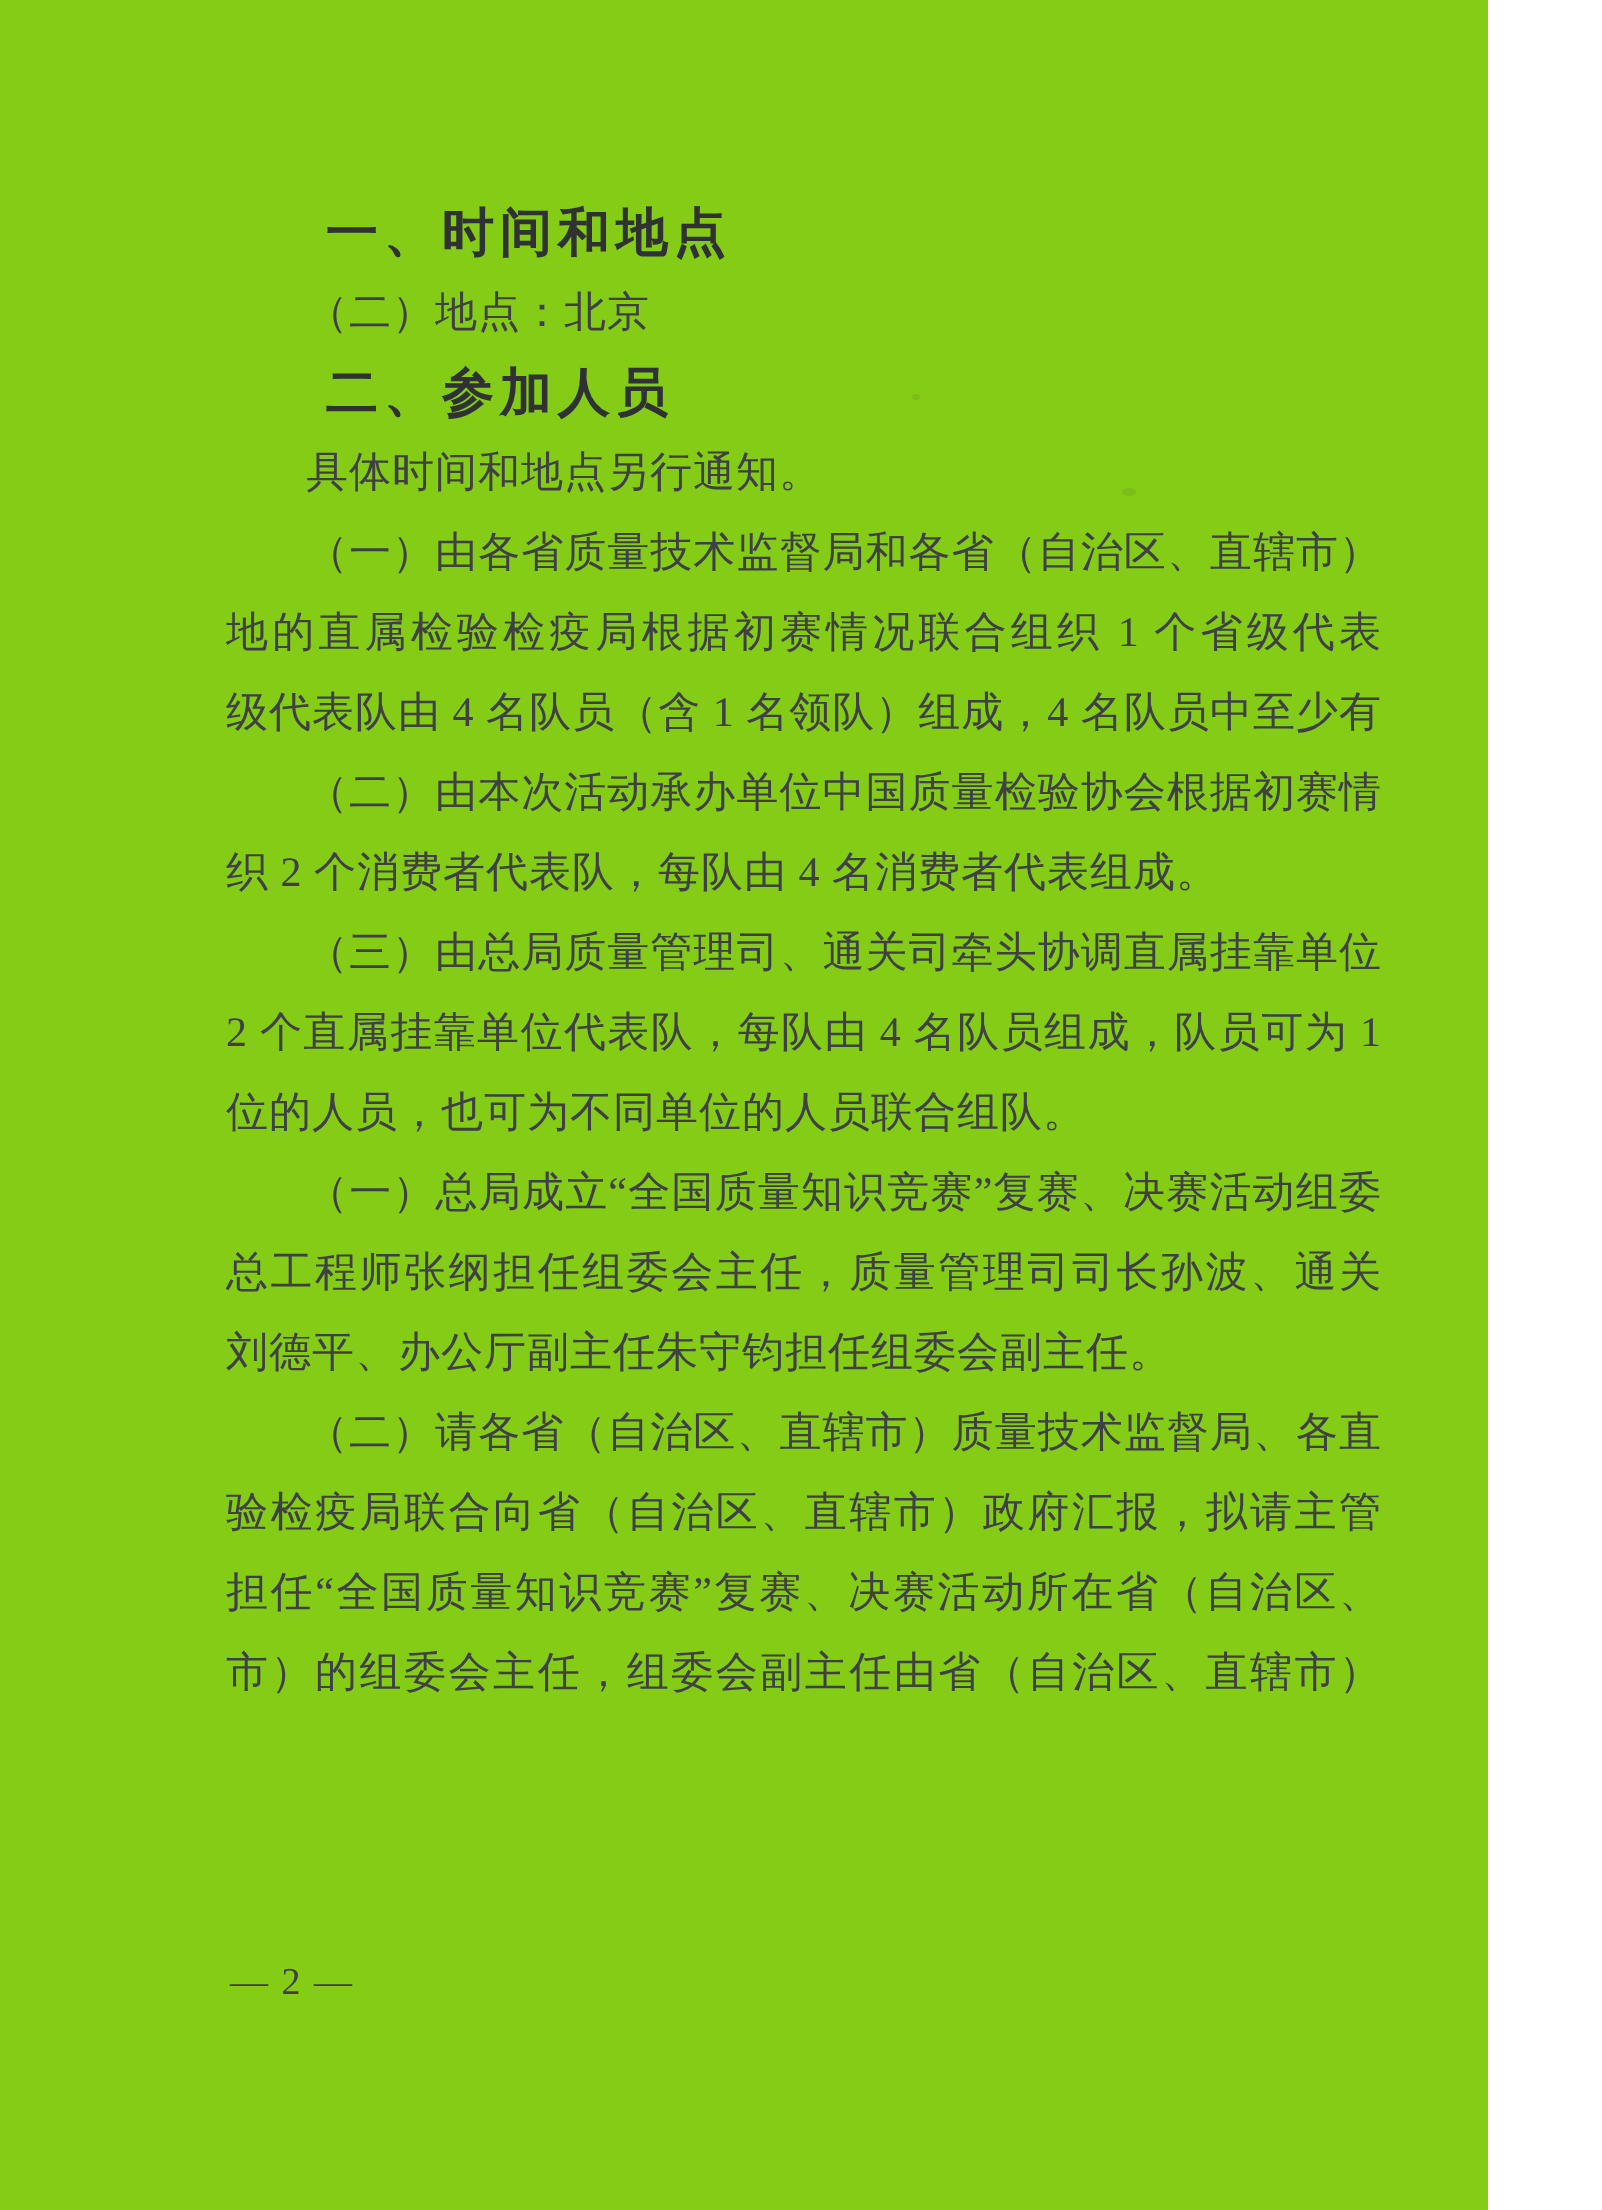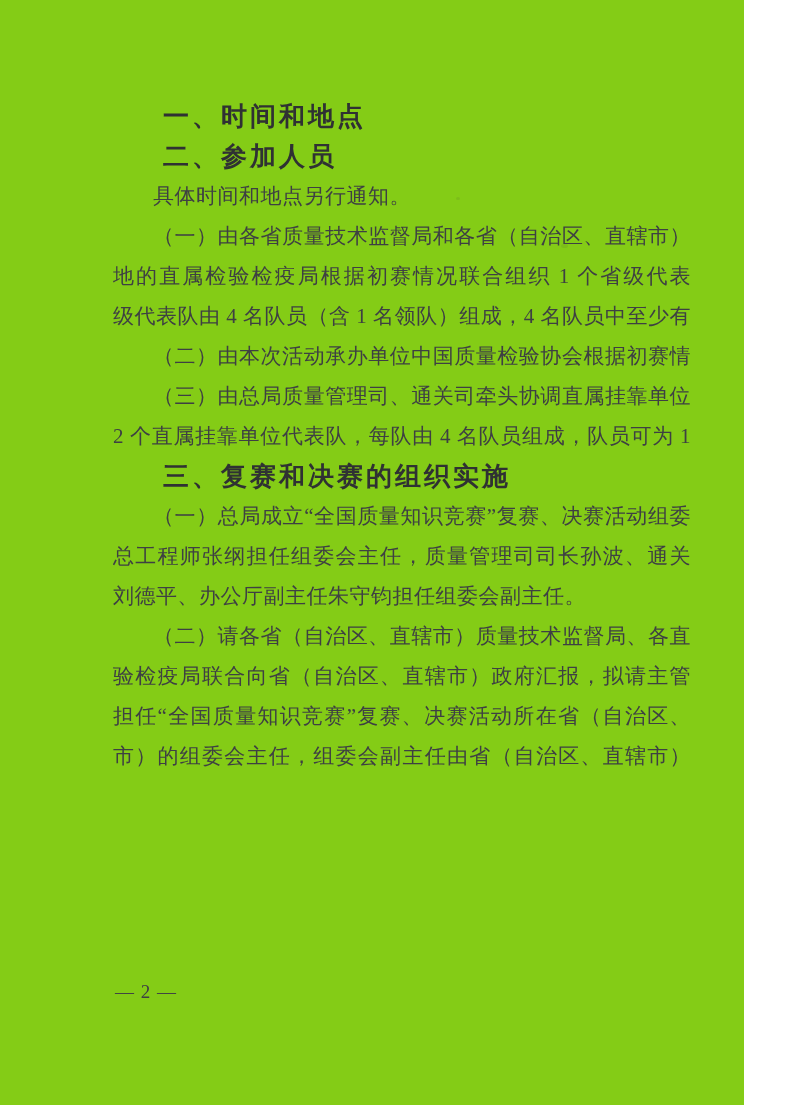--- a/index.html
+++ b/index.html
@@ -64,29 +64,31 @@
   }
   .speck-1 { left: 561px; top: 244px; width: 7px; height: 4px; }
   .speck-2 { left: 456px; top: 197px; width: 4px; height: 3px; }
 </style>
 </head>
 <body>
 
 <div class="page">
   <div class="content" id="doc-content">
       <div class="line heading">一、时间和地点</div>
+      <div class="line bodyline indent">（二）地点：北京</div>
       <div class="line heading">二、参加人员</div>
       <div class="line bodyline indent">具体时间和地点另行通知。</div>
       <div class="line bodyline fill indent">（一）由各省质量技术监督局和各省（自治区、直辖市）所在</div>
       <div class="line bodyline fill">地的直属检验检疫局根据初赛情况联合组织 1 个省级代表队。各省</div>
       <div class="line bodyline fill">级代表队由 4 名队员（含 1 名领队）组成，4 名队员中至少有 2 名</div>
       <div class="line bodyline fill indent">（二）由本次活动承办单位中国质量检验协会根据初赛情况组</div>
+      <div class="line bodyline">织 2 个消费者代表队，每队由 4 名消费者代表组成。</div>
       <div class="line bodyline fill indent">（三）由总局质量管理司、通关司牵头协调直属挂靠单位组织</div>
       <div class="line bodyline fill">2 个直属挂靠单位代表队，每队由 4 名队员组成，队员可为 1 个单</div>
-      <div class="line heading">三、复赛和决赛的组织实施</div>
+      <div class="line bodyline">位的人员，也可为不同单位的人员联合组队。</div>
       <div class="line bodyline fill indent">（一）总局成立“全国质量知识竞赛”复赛、决赛活动组委会。</div>
       <div class="line bodyline fill">总工程师张纲担任组委会主任，质量管理司司长孙波、通关司司长</div>
       <div class="line bodyline">刘德平、办公厅副主任朱守钧担任组委会副主任。</div>
       <div class="line bodyline fill indent">（二）请各省（自治区、直辖市）质量技术监督局、各直属检</div>
       <div class="line bodyline fill">验检疫局联合向省（自治区、直辖市）政府汇报，拟请主管秘书长</div>
       <div class="line bodyline fill">担任“全国质量知识竞赛”复赛、决赛活动所在省（自治区、直辖</div>
       <div class="line bodyline fill">市）的组委会主任，组委会副主任由省（自治区、直辖市）质量技</div>
     </div>
   <div class="pagenum">— 2 —</div>
   <div class="speck speck-1"></div>

